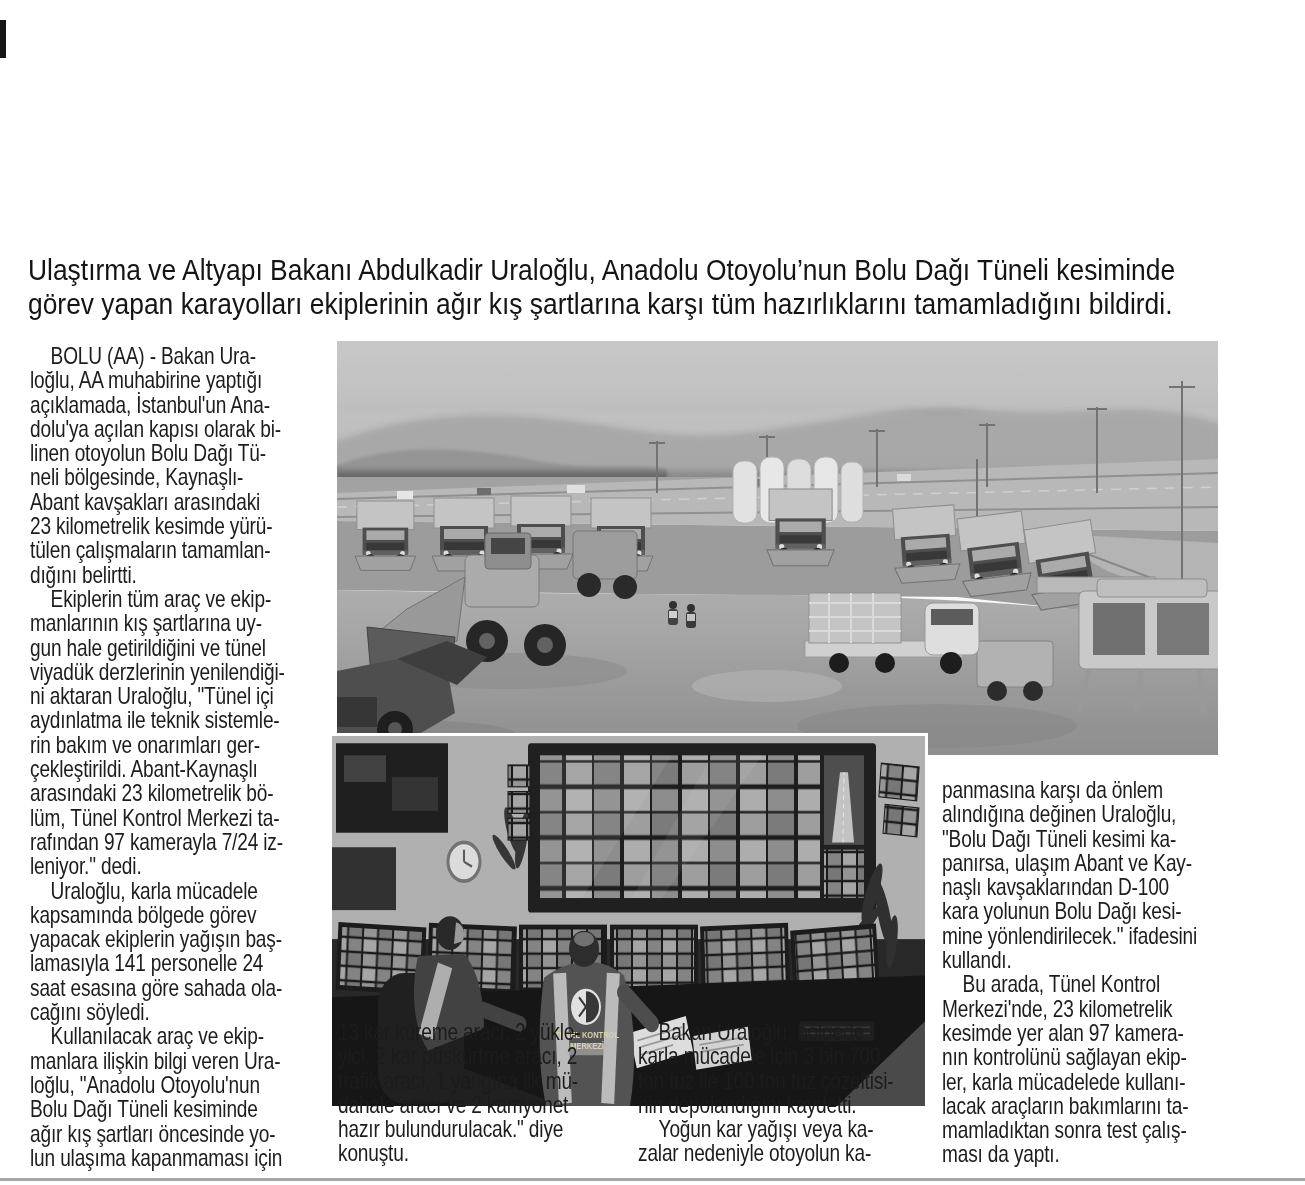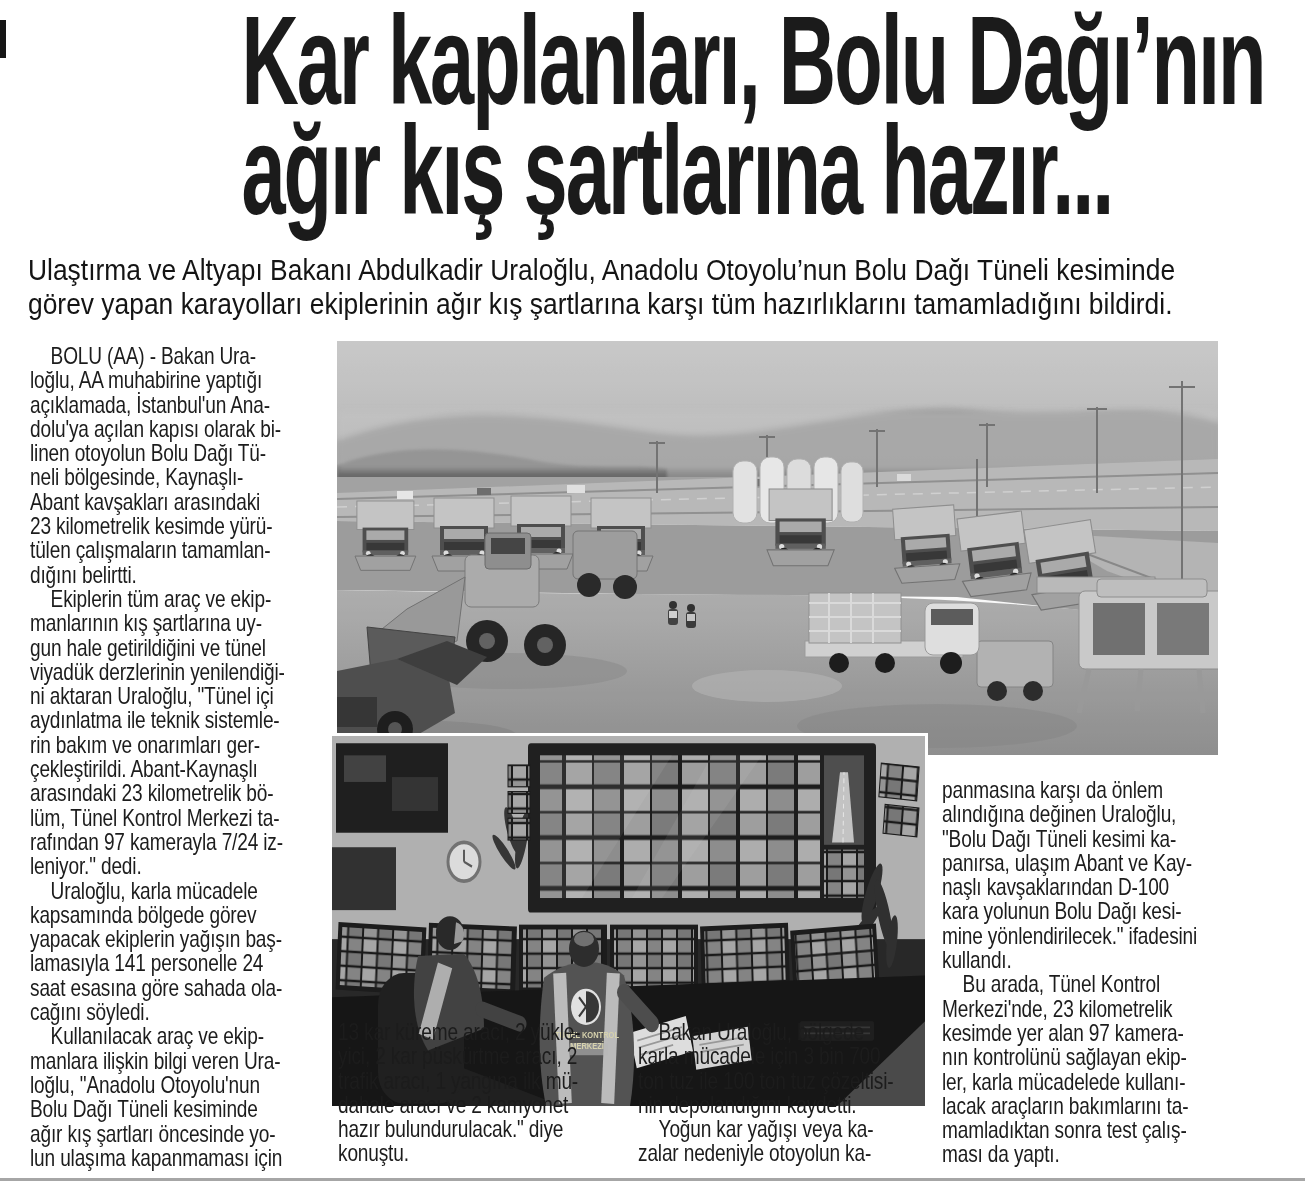--- a/index.html
+++ b/index.html
@@ -27,24 +27,20 @@
   .photo1 svg,.photo2 svg{display:block;width:100%;height:100%;filter:contrast(0.95) brightness(1.01);}
   .bottom-rule{position:absolute;left:0;top:1178px;width:1305px;height:3px;background:#a6a6a6;}
 </style>
 </head>
 <body>
 
 <div class="page">
 
   <div class="edge-mark"></div>
 
-  <h1 class="headline">
-      <span class="hl-line">Kar kaplanları, Bolu Dağı’nın</span>
-      <span class="hl-line">ağır kış şartlarına hazır...</span>
-    </h1>
 
   <p class="deck">Ulaştırma ve Altyapı Bakanı Abdulkadir Uraloğlu, Anadolu Otoyolu’nun Bolu Dağı Tüneli kesiminde
 görev yapan karayolları ekiplerinin ağır kış şartlarına karşı tüm hazırlıklarını tamamladığını bildirdi.</p>
 
   <div class="col col1">    BOLU (AA) - Bakan Ura-
 loğlu, AA muhabirine yaptığı
 açıklamada, İstanbul'un Ana-
 dolu'ya açılan kapısı olarak bi-
 linen otoyolun Bolu Dağı Tü-
 neli bölgesinde, Kaynaşlı-

